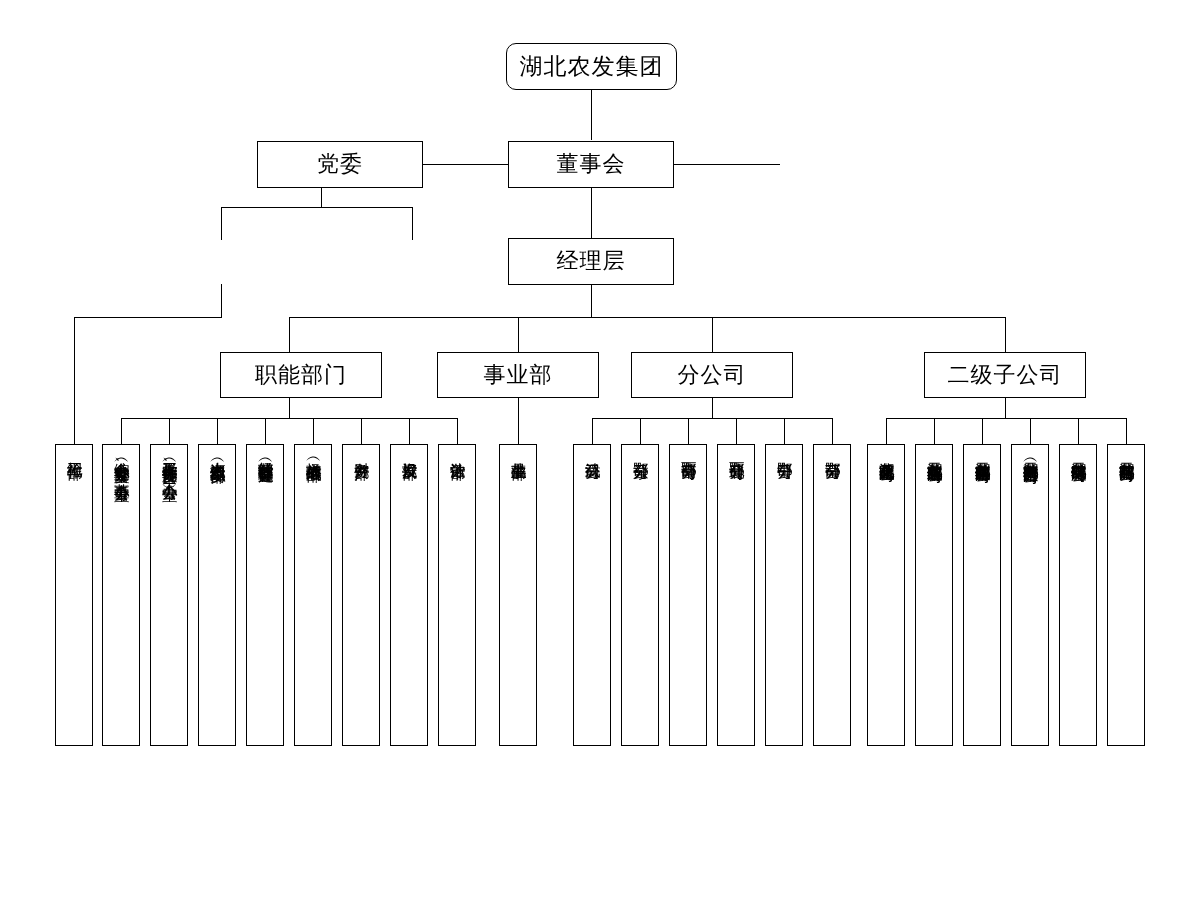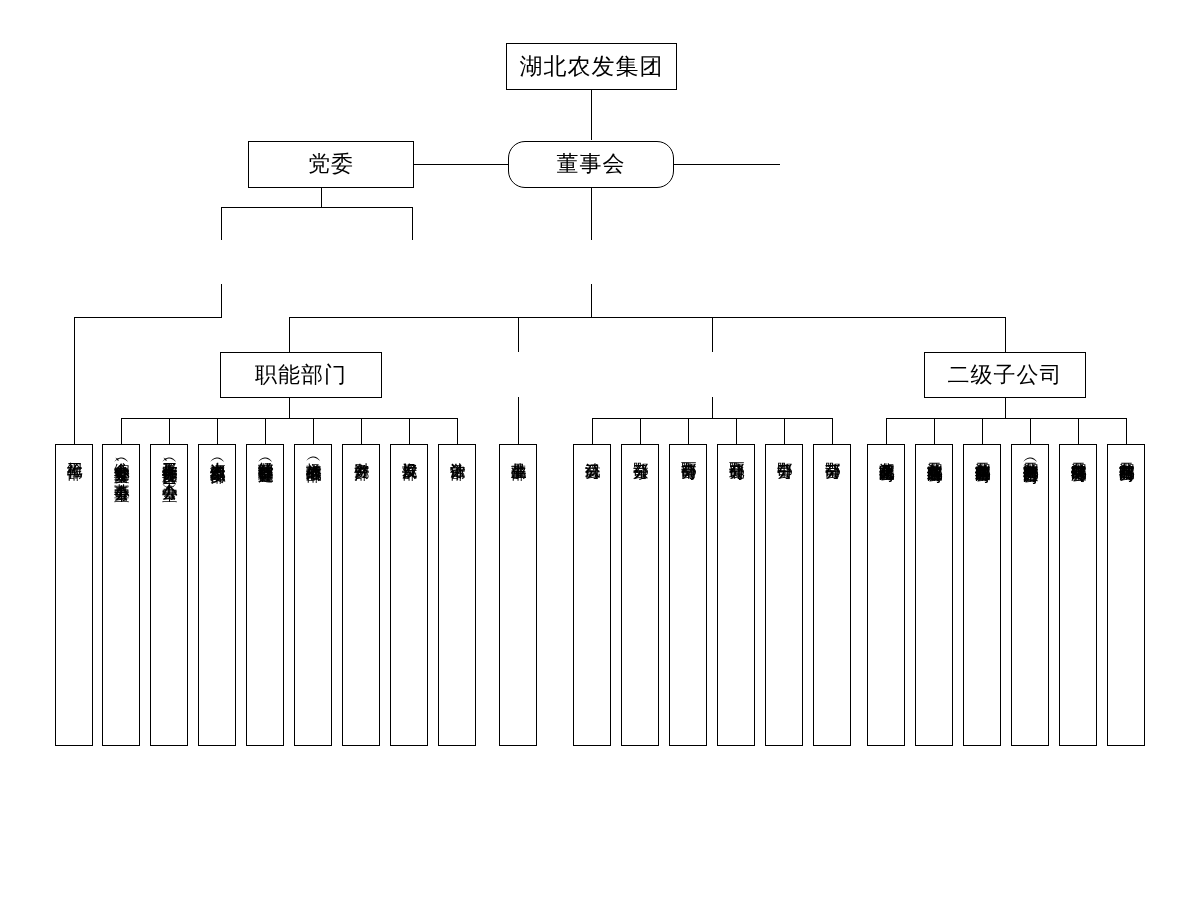--- a/index.html
+++ b/index.html
@@ -24,20 +24,21 @@
     display:flex;
     align-items:center;
     justify-content:center;
     text-align:center;
     line-height:1.12;
     z-index:3;
   }
   .box.top{
     font-size:23px;
     letter-spacing:1px;
+    border-radius:10px;
   }
   .box.lvl{
     font-size:22px;
     letter-spacing:1px;
   }
   
   .leaf{
     position:absolute;
     box-sizing:border-box;
     border:1.3px solid #000000;
@@ -122,25 +123,28 @@
   <div class="ln hln" style="left:886px;top:418px;width:241px;"></div>
   <div class="ln vln" style="left:886px;top:418px;height:27px;"></div>
   <div class="ln vln" style="left:934px;top:418px;height:27px;"></div>
   <div class="ln vln" style="left:982px;top:418px;height:27px;"></div>
   <div class="ln vln" style="left:1030px;top:418px;height:27px;"></div>
   <div class="ln vln" style="left:1078px;top:418px;height:27px;"></div>
   <div class="ln vln" style="left:1126px;top:418px;height:27px;"></div>
 
   <div class="box top" style="left:506px;top:43px;width:171px;height:47px;">湖北农发集团</div>
 
-  <div class="box lvl" style="left:248px;top:141px;width:166px;height:47px;">党委</div>
-  <div class="box lvl" style="left:508px;top:141px;width:166px;height:47px;border-radius:17px;">董事会</div>
-
+  <div class="box lvl" style="left:257px;top:141px;width:166px;height:47px;">党委</div>
+  <div class="box lvl" style="left:508px;top:141px;width:166px;height:47px;">董事会</div>
+
+  <div class="box lvl" style="left:508px;top:238px;width:166px;height:47px;">经理层</div>
 
   <div class="box lvl" style="left:220px;top:352px;width:162px;height:46px;">职能部门</div>
+  <div class="box lvl" style="left:437px;top:352px;width:162px;height:46px;">事业部</div>
+  <div class="box lvl" style="left:631px;top:352px;width:162px;height:46px;">分公司</div>
   <div class="box lvl" style="left:924px;top:352px;width:162px;height:46px;text-align:center;">二级子公司</div>
 
   <div class="leaf" style="left:55px;top:444px;width:38px;height:302px;">
     <span class="vtext">纪检工作部</span>
   </div>
 
   <div class="leaf" style="left:102px;top:444px;width:38px;height:302px;">
     <span class="vtext">综合办公室（党委办公室、董事会办公室）</span>
   </div>
   <div class="leaf" style="left:150px;top:444px;width:38px;height:302px;">

